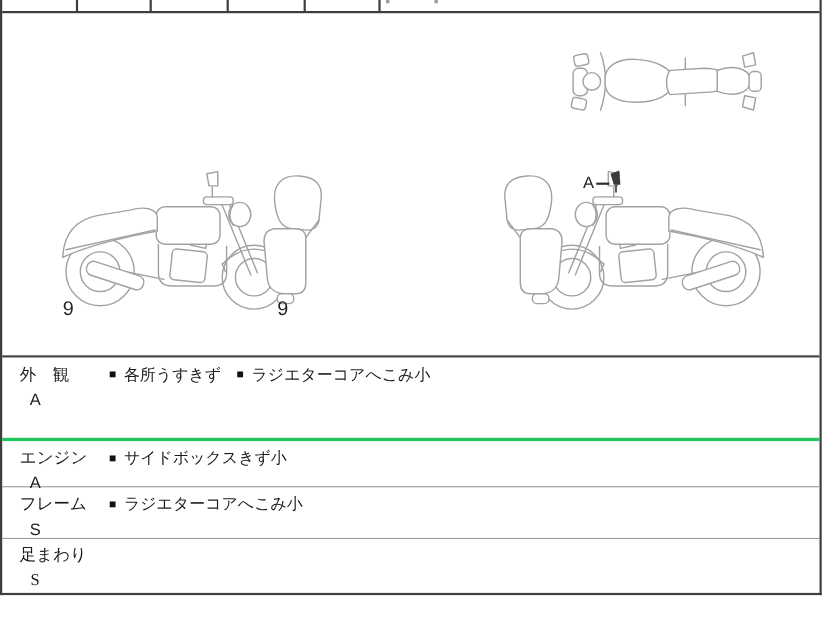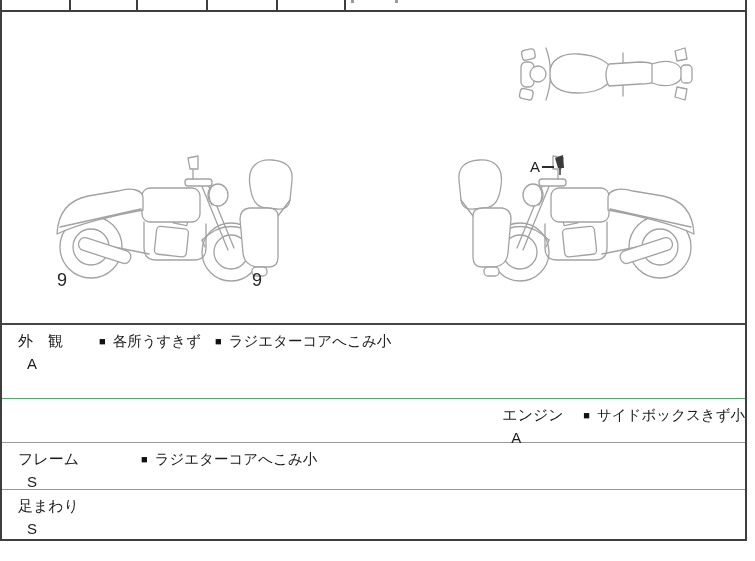--- a/index.html
+++ b/index.html
@@ -18,22 +18,22 @@
   .stub .rem{position:absolute;top:0;width:3px;height:3px;background:#9a9a9a;}
   
   .draw{position:relative;height:311px;border-bottom:2px solid #464646;}
   .draw svg{position:absolute;left:0;top:0;}
   .sketch{stroke:#a2a2a2;stroke-width:1.3;fill:#ffffff;stroke-linejoin:round;stroke-linecap:round;}
   .mark9{position:absolute;font-size:18px;line-height:18px;color:#252525;}
   .amark{position:absolute;display:flex;align-items:center;font-size:15px;line-height:15px;color:#1e1e1e;}
   .amark .ptr{width:12px;height:2px;background:#2d2d2d;margin-left:2px;}
   
   .trow{display:flex;align-items:flex-start;box-sizing:border-box;padding-top:6px;}
-  .r1{height:73px;} .r2{height:44px;border-top:1px solid #22c55e;justify-content:flex-end;} 
-  .r3{height:47px;border-top:1px solid #999;gap:42px;} .r4{height:48px;border-top:1px solid #999;}
+  .r1{height:73px;} .r2{height:44px;border-top:3px solid #22c55e;} 
+  .r3{height:47px;border-top:1px solid #999;} .r4{height:48px;border-top:1px solid #999;font-family:Liberation Serif, serif;}
   .labelcol{width:97px;box-sizing:border-box;padding-left:16px;font-size:15px;line-height:19px;flex-shrink:0;}
   .grade{width:28px;text-align:center;margin-top:4px;font-size:15px;}
   .comments{display:flex;gap:14px;font-size:14.5px;line-height:18px;padding-top:1px;}
   .cgroup{display:flex;align-items:center;gap:7px;}
   .sq{font-size:11px;line-height:11px;color:#111;}
 </style>
 </head>
 <body>
 
 <div class="sheet">

